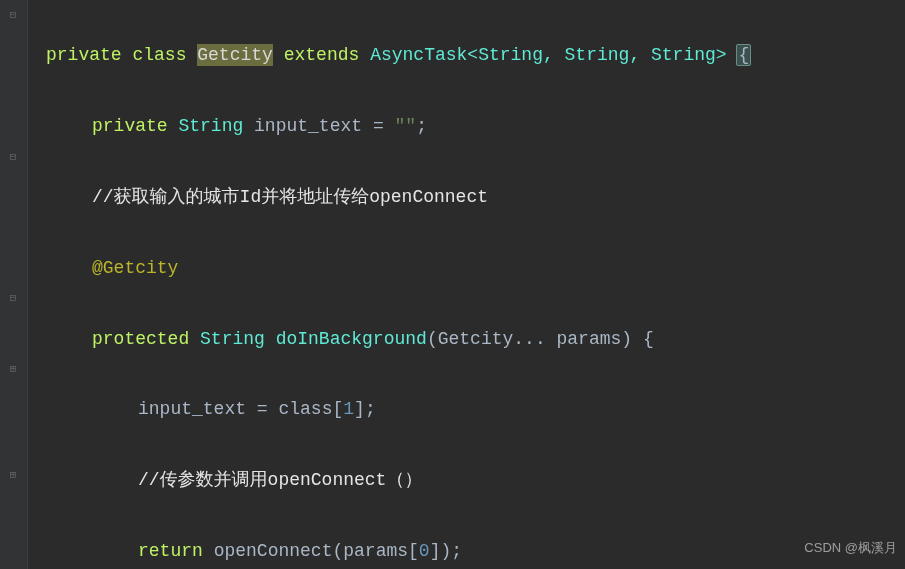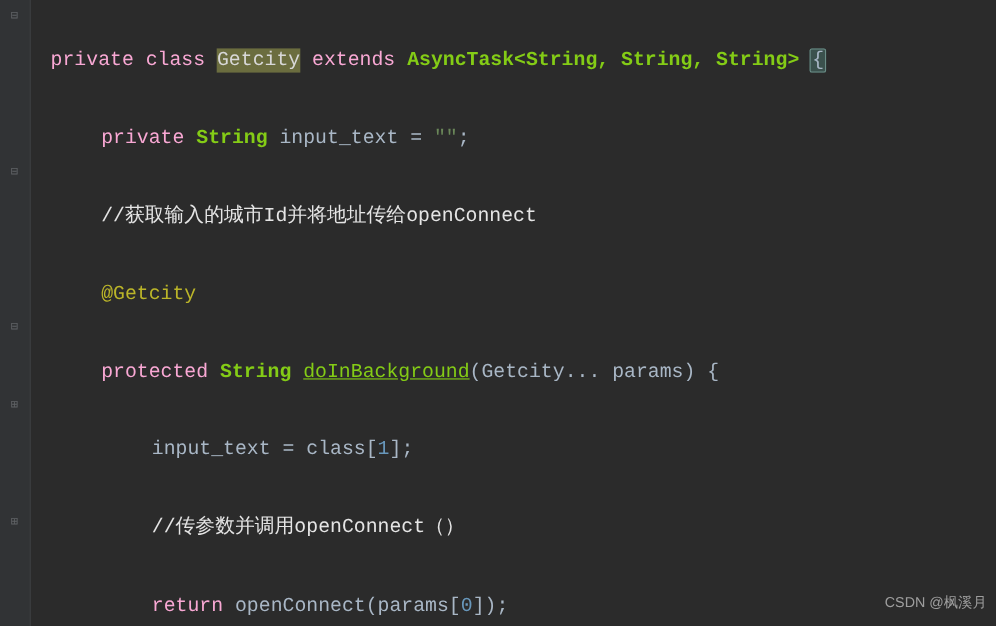--- a/index.html
+++ b/index.html
@@ -36,25 +36,25 @@
       cursor: pointer;
     }
     .code-area {
       flex: 1;
       padding-left: 18px;
       padding-top: 3px;
       white-space: pre;
       position: relative;
     }
     .line { display: block; height: 35.4px; }
-    .kw { color: #f9a8d4; }
-    .type { color: #84cc16; font-weight: bold; }
+    .kw { color: #bef264; }
+    .type { color: #5eead4; }
     .classname { color: #a9b7c6; margin-top: 28px; }
     .highlight { background: #6b6d3f; color: #d8d8d8; padding: 1px 0; }
-    .method-decl { color: #84cc16; text-decoration: underline; }
+    .method-decl { color: #5eead4; }
     .string { color: #6a8759; }
     .comment { color: #e5e5e5; }
     .annotation { color: #bbb529; }
     .number { color: #6897bb; }
     .bracket { color: #a9b7c6; }
     .bracket-match { background: #3b514d; border: 1px solid #6b8d87; border-radius: 2px; padding: 0 1px; margin: -1px; }
     .watermark {
       position: absolute;
       right: 8px;
       bottom: 4px;

